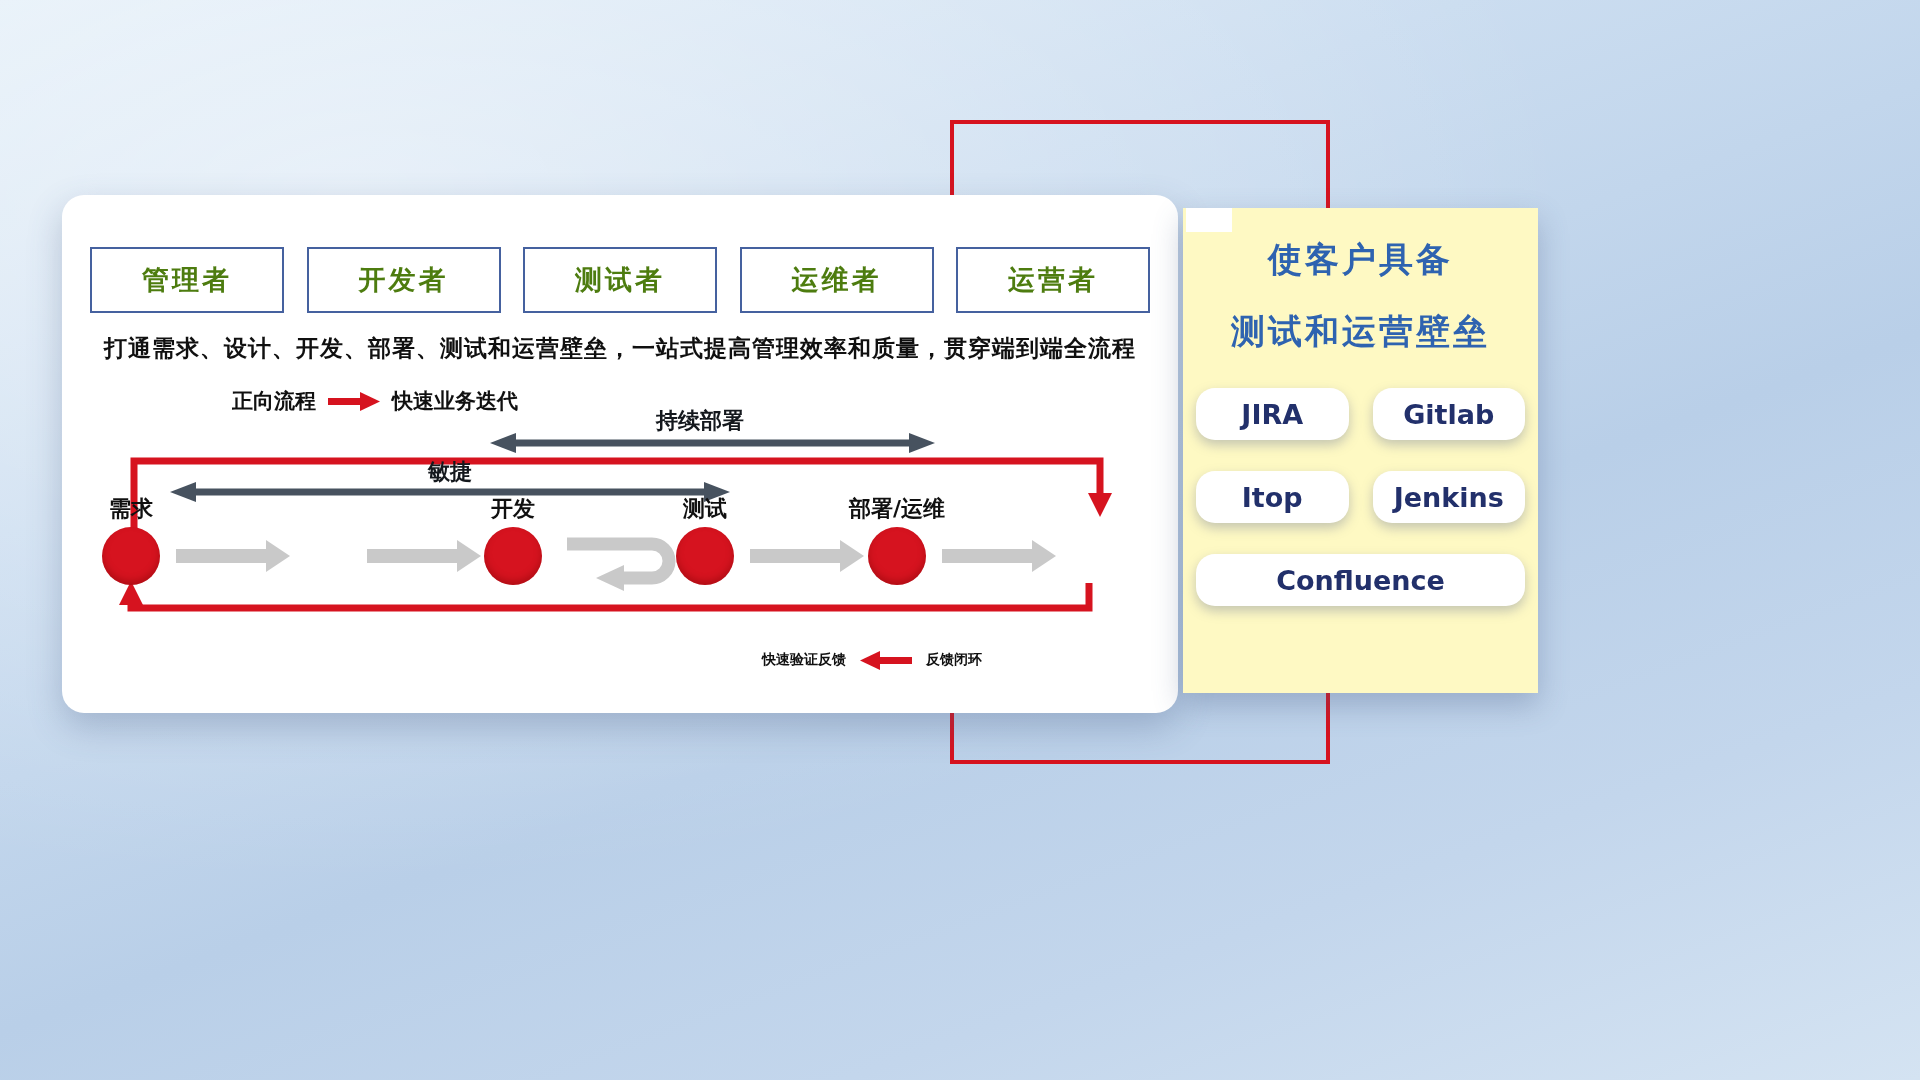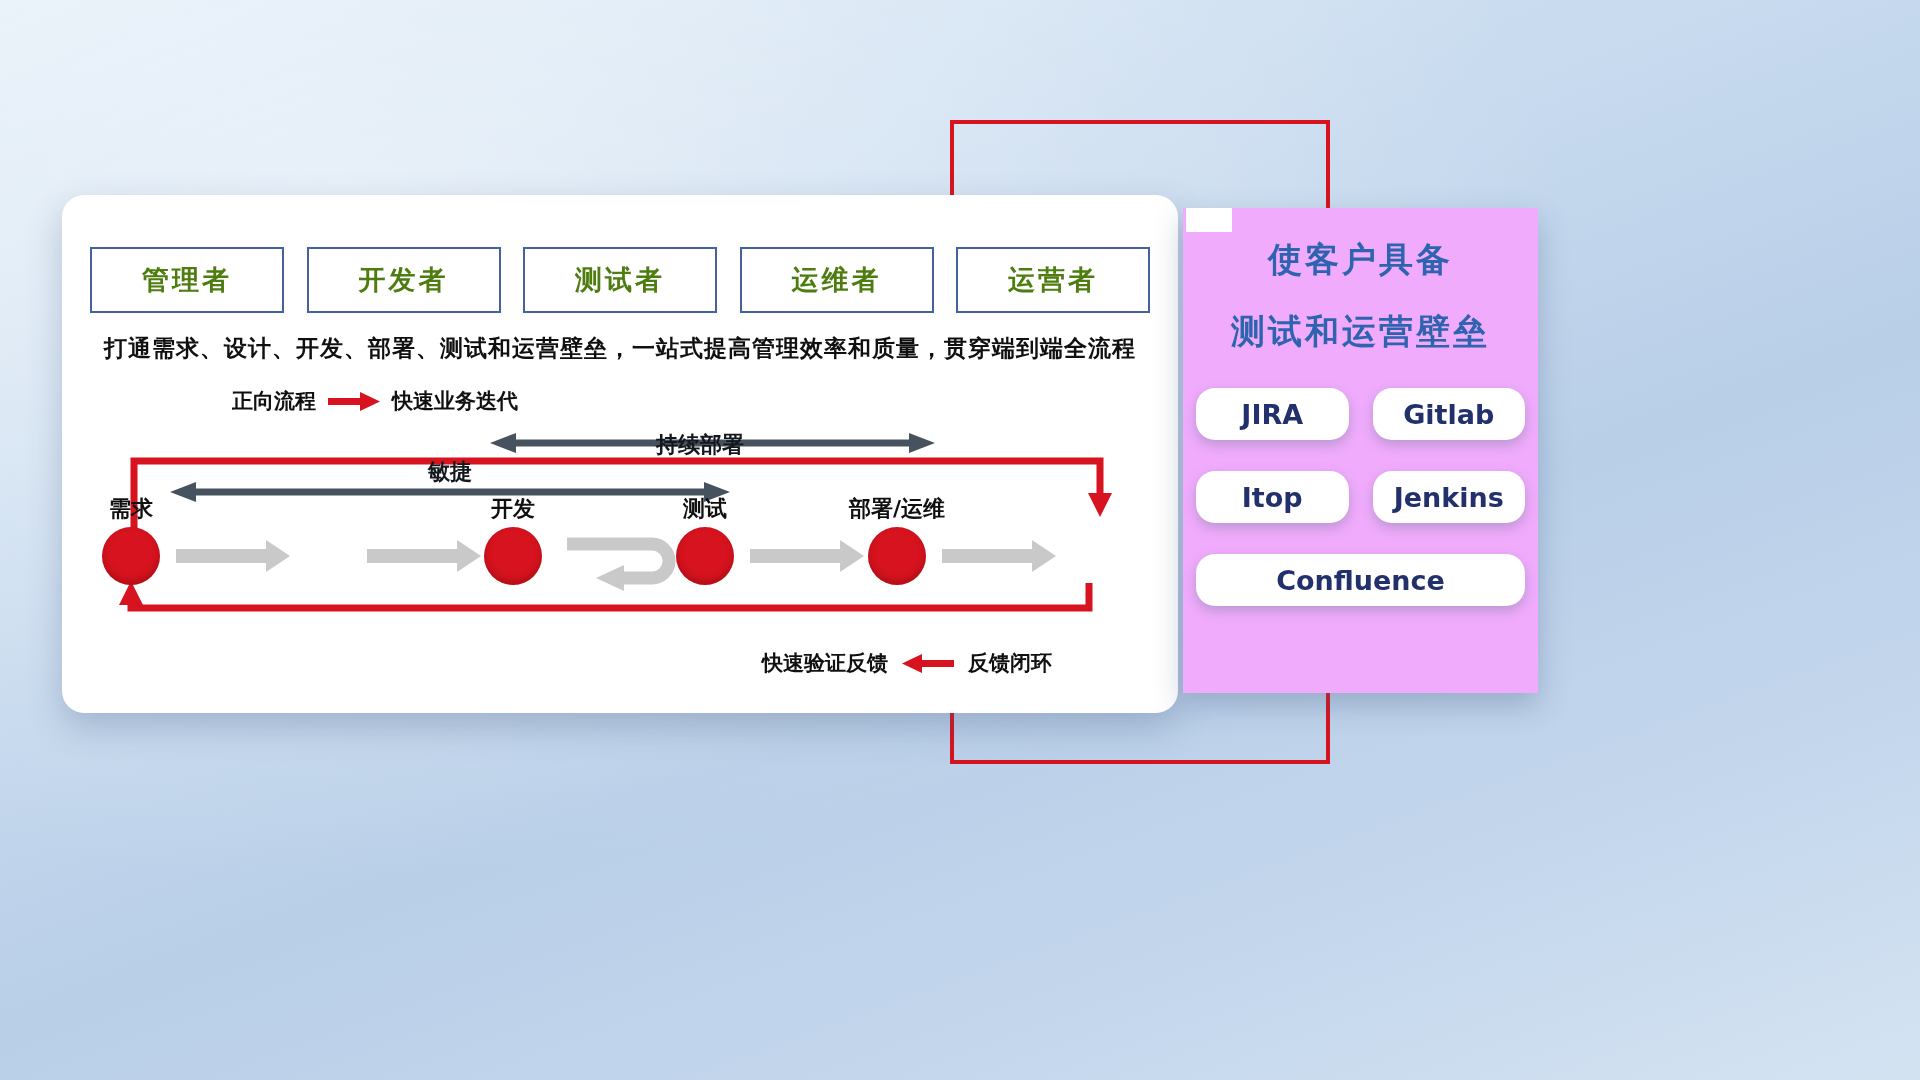--- a/index.html
+++ b/index.html
@@ -32,28 +32,28 @@
 
   .flow-svg{position:absolute;left:0;top:0;width:1116px;height:518px;}
 
   .stage{position:absolute;top:298px;width:150px;text-align:center;}
   .stage-label{font-size:22px;font-weight:bold;color:#101010;height:32px;line-height:32px;}
   .stage-circle{width:58px;height:58px;border-radius:50%;background:#d6131f;margin:2px auto 0;
     box-shadow:inset 0 -4px 7px rgba(110,0,0,.35);}
 
   .arrow-label{position:absolute;font-size:22px;font-weight:bold;color:#14181d;text-align:center;}
   .agile-label{left:318px;top:262px;width:140px;}
-  .cd-label{left:558px;top:211px;width:160px;margin-top:24px;}
+  .cd-label{left:558px;top:211px;width:160px;}
 
   .feedback-legend{position:absolute;left:700px;top:454px;display:flex;align-items:center;gap:14px;
-    font-size:21px;font-weight:bold;color:#101010;}
+    font-size:14px;font-weight:bold;color:#101010;}
 
   
   .side-panel{position:absolute;left:1183px;top:208px;width:355px;height:485px;
-    background:#f0abfc;box-shadow:0 12px 28px rgba(70,90,130,.32);}
+    background:#fef9c3;box-shadow:0 12px 28px rgba(70,90,130,.32);}
   .corner-notch{position:absolute;left:3px;top:0;width:46px;height:24px;background:#ffffff;}
   .side-title{margin:34px 0 0;text-align:center;font-size:34px;font-weight:bold;
     color:#2e63b0;letter-spacing:3px;line-height:1;}
   .side-title.second{margin-top:38px;}
   .tools{position:absolute;left:13px;right:13px;top:180px;
     display:grid;grid-template-columns:1fr 1fr;column-gap:24px;row-gap:31px;}
   .tool{height:52px;background:#ffffff;border-radius:19px;
     display:flex;align-items:center;justify-content:center;
     font-size:27px;font-weight:bold;color:#22306b;
     box-shadow:0 5px 12px rgba(110,120,150,.40);}

